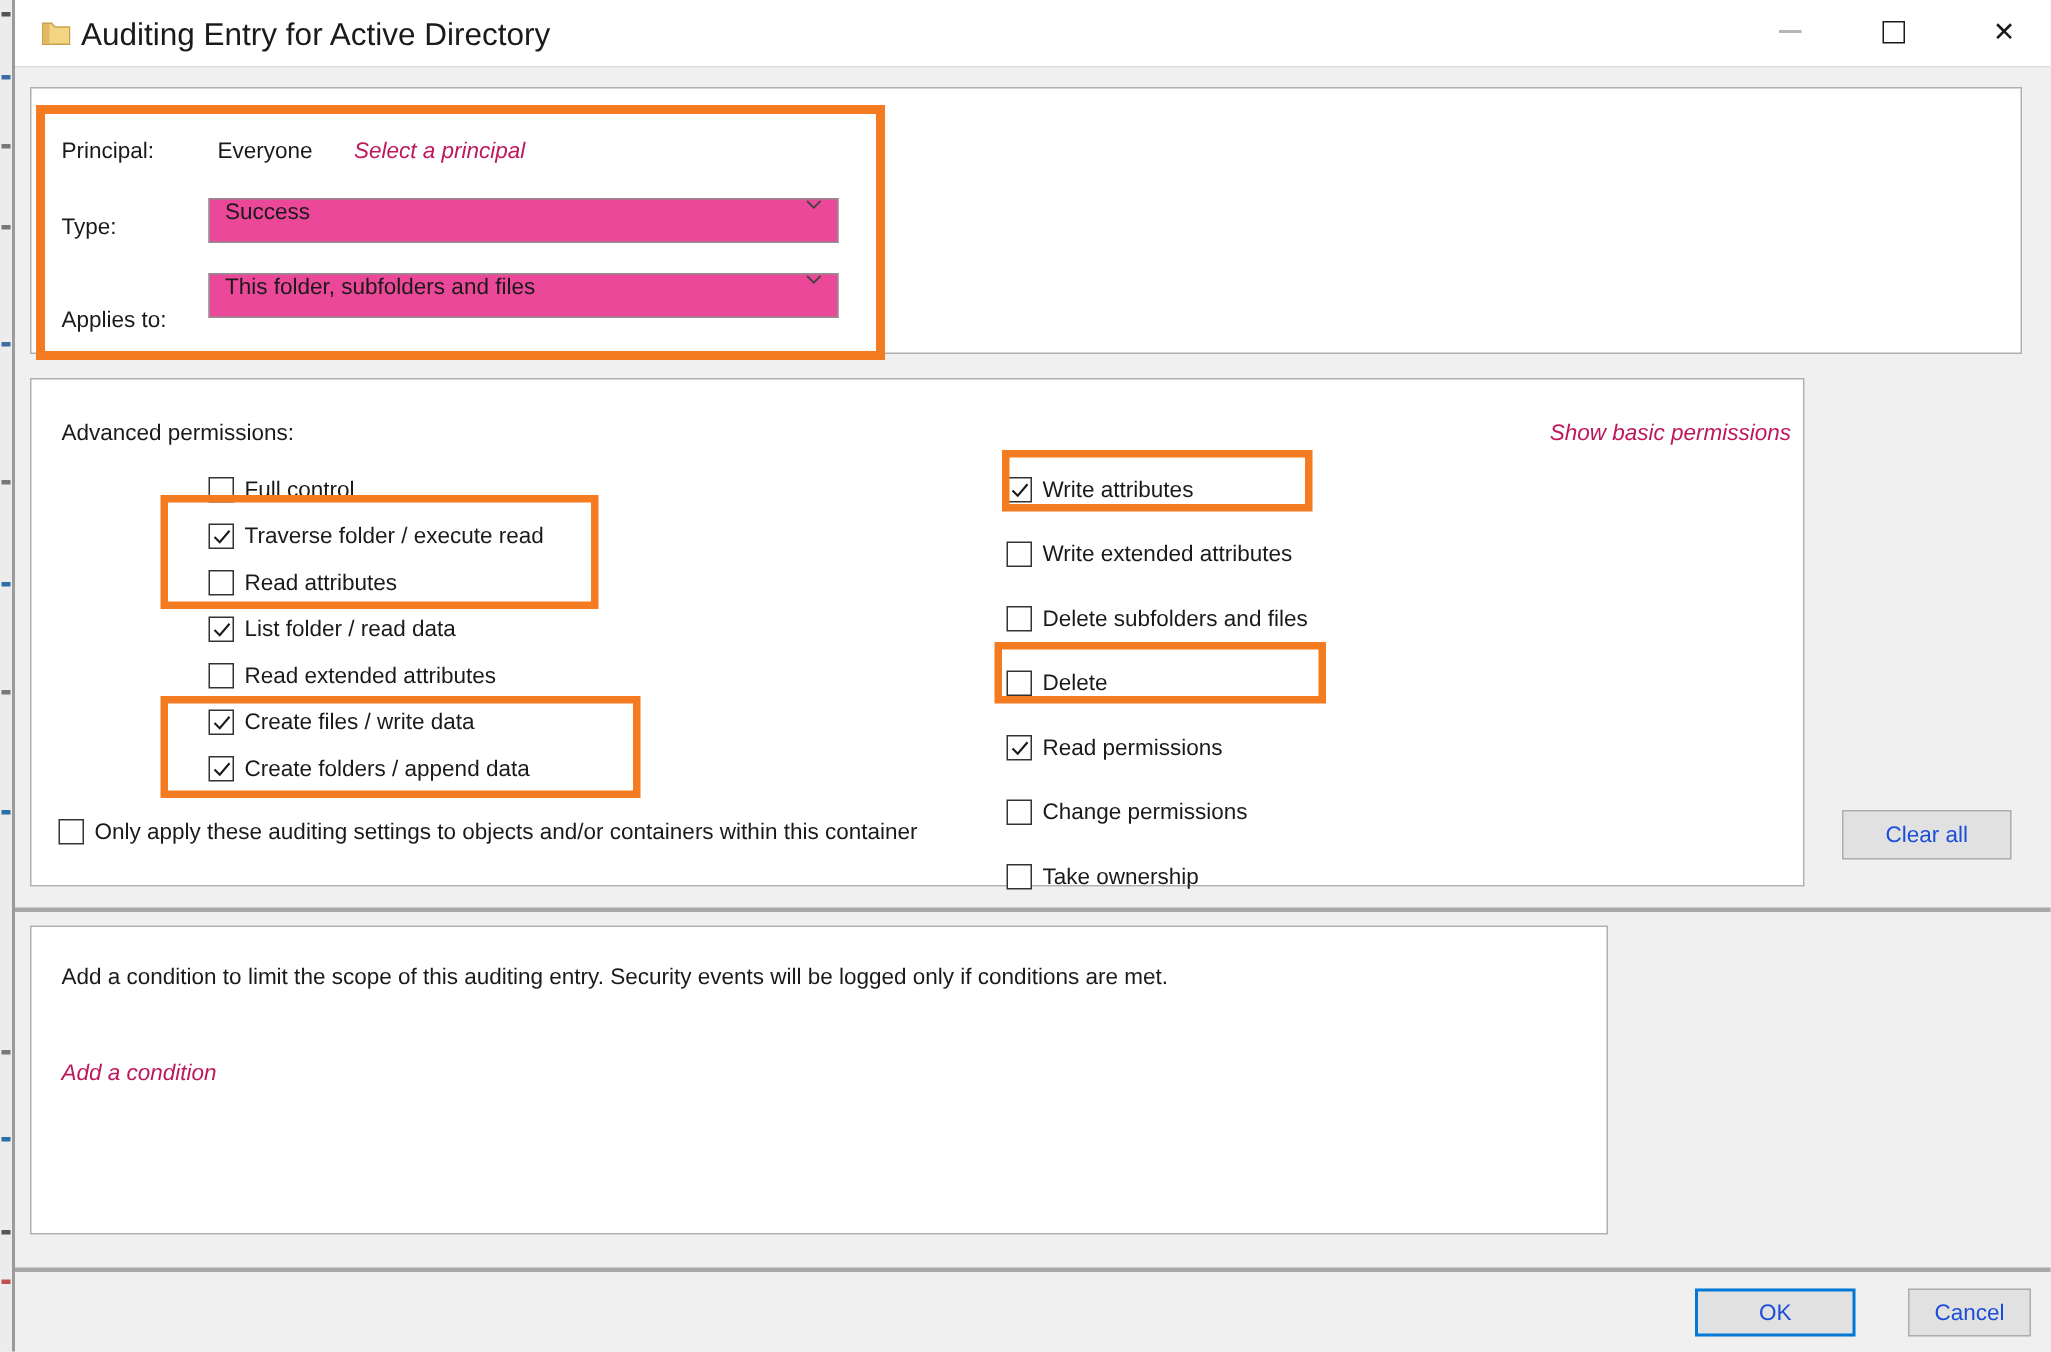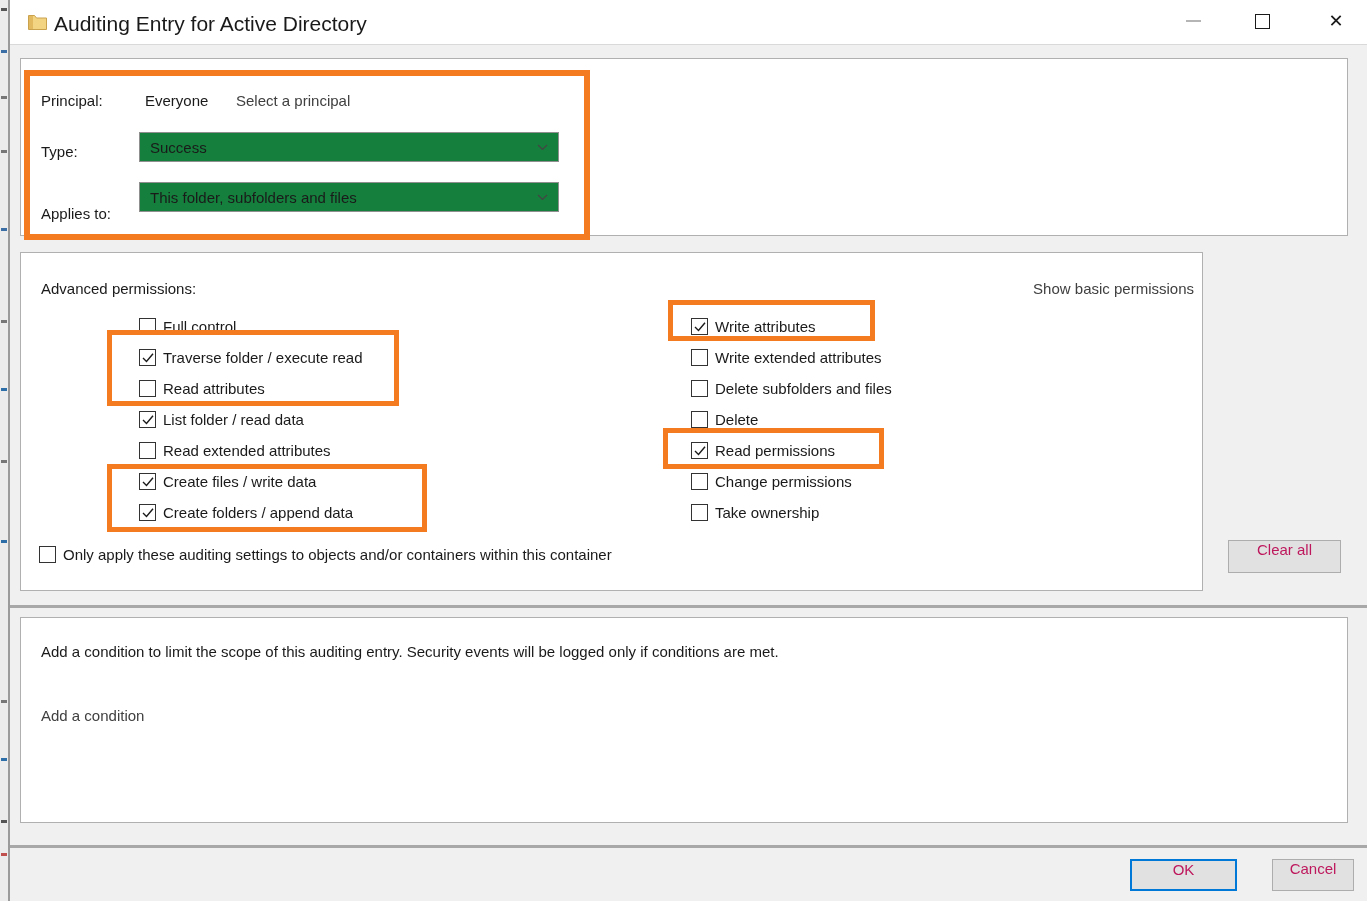--- a/index.html
+++ b/index.html
@@ -27,59 +27,59 @@
   .btn-max  { left:1229px; }
   .btn-close{ left:1303px; }
   .glyph-min { display:block; width:15px; height:2px; background:#b5b5b5; }
   .glyph-max { display:block; width:15px; height:15px; border:1px solid #1a1a1a; background:transparent; }
   .glyph-close { font-size:18px; color:#1a1a1a; line-height:1; }
 
   
   .panel { background:#ffffff; border:1px solid #b0b0b0; }
   .panel-principal { left:20px; top:58px;  width:1328px; height:178px; }
   .panel-perms     { left:20px; top:252px; width:1183px; height:339px; }
-  .panel-cond      { left:20px; top:617px; width:1328px; height:206px; }
+  .panel-cond      { left:20px; top:617px; width:1052px; height:206px; }
 
   .sep { left:10px; width:1357px; height:3px; background:#a8a8a8; }
   .sep-1 { top:605px; }
   .sep-2 { top:845px; }
 
   .label { white-space:nowrap; line-height:18px; }
-  .link { color:#404040; cursor:pointer; white-space:nowrap; line-height:18px; }
+  .link { color:#be185d; cursor:pointer; white-space:nowrap; line-height:18px;font-style:italic; }
 
   
   .panel-principal .lbl-principal { left:20px; top:33px; }
   .panel-principal .val-principal { left:124px; top:33px; }
   .panel-principal .lnk-principal { left:215px; top:33px; }
   .panel-principal .lbl-type      { left:20px; top:84px; }
   .panel-principal .sel-type      { left:118px; top:73px; }
   .panel-principal .lbl-applies   { left:20px; top:134px;margin-top:12px; }
   .panel-principal .sel-applies   { left:118px; top:123px; }
 
   .combobox {
-    width:420px; height:30px; background:#15803d; border:1px solid #8f8f8f;
-    display:flex; align-items:center; padding:0 10px; cursor:default;
+    width:420px; height:30px; background:#ec4899; border:1px solid #8f8f8f;
+    display:flex; padding:0 10px; cursor:default;
   }
   .combobox .combo-value { flex:1; white-space:nowrap; overflow:hidden; }
   .combobox svg { flex:none; }
 
   
   .panel-perms .heading { left:20px; top:27px; }
   .panel-perms .show-basic { right:8px; top:27px; position:absolute;margin-left:12px; }
   .perm-col { position:absolute; top:58px; display:flex; flex-direction:column; }
   .perm-col-left  { left:118px; }
-  .perm-col-right { left:670px; }
+  .perm-col-right { left:650px;gap:12px; }
   .perm-row { height:31px; display:flex; align-items:center; }
   .checkbox {
     width:17px; height:17px; background:#fff; border:1px solid #333;
     display:inline-flex; align-items:center; justify-content:center; flex:none; cursor:default;
   }
   .perm-label { margin-left:7px; white-space:nowrap; }
   .only-apply-row { position:absolute; left:18px; top:293px; display:flex; align-items:center; }
-  .btn { background:#e1e1e1; border:1px solid #adadad; display:flex; justify-content:center; cursor:default; font-size:15px; color:#be185d; }
+  .btn { background:#e1e1e1; border:1px solid #adadad; display:flex; align-items:center; justify-content:center; cursor:default; font-size:15px; color:#1d4ed8; }
   .btn-clear { left:1207px; top:287px; width:113px; height:33px; position:absolute; }
 
   
   .panel-cond .cond-desc { left:20px; top:25px; }
   .panel-cond .cond-link { left:20px; top:89px; }
 
   
   .btn-ok     { left:1130px; top:859px; width:107px; height:32px; border:2px solid #0078d7; }
   .btn-cancel { left:1272px; top:859px; width:82px;  height:32px; }
 

